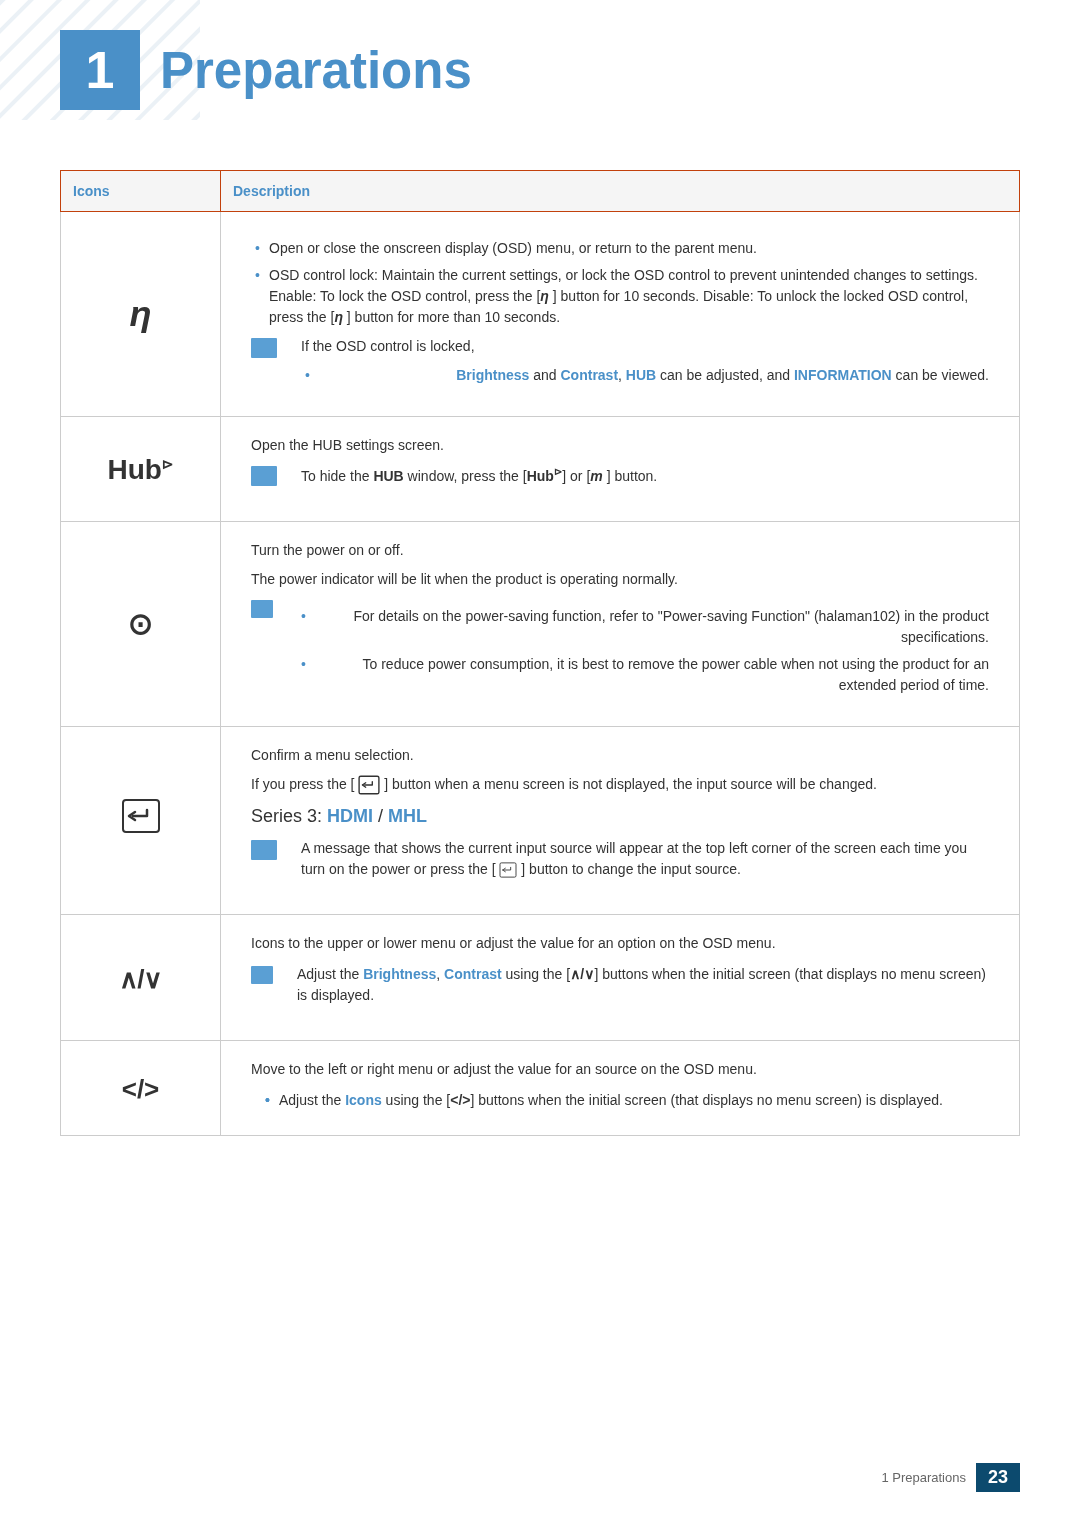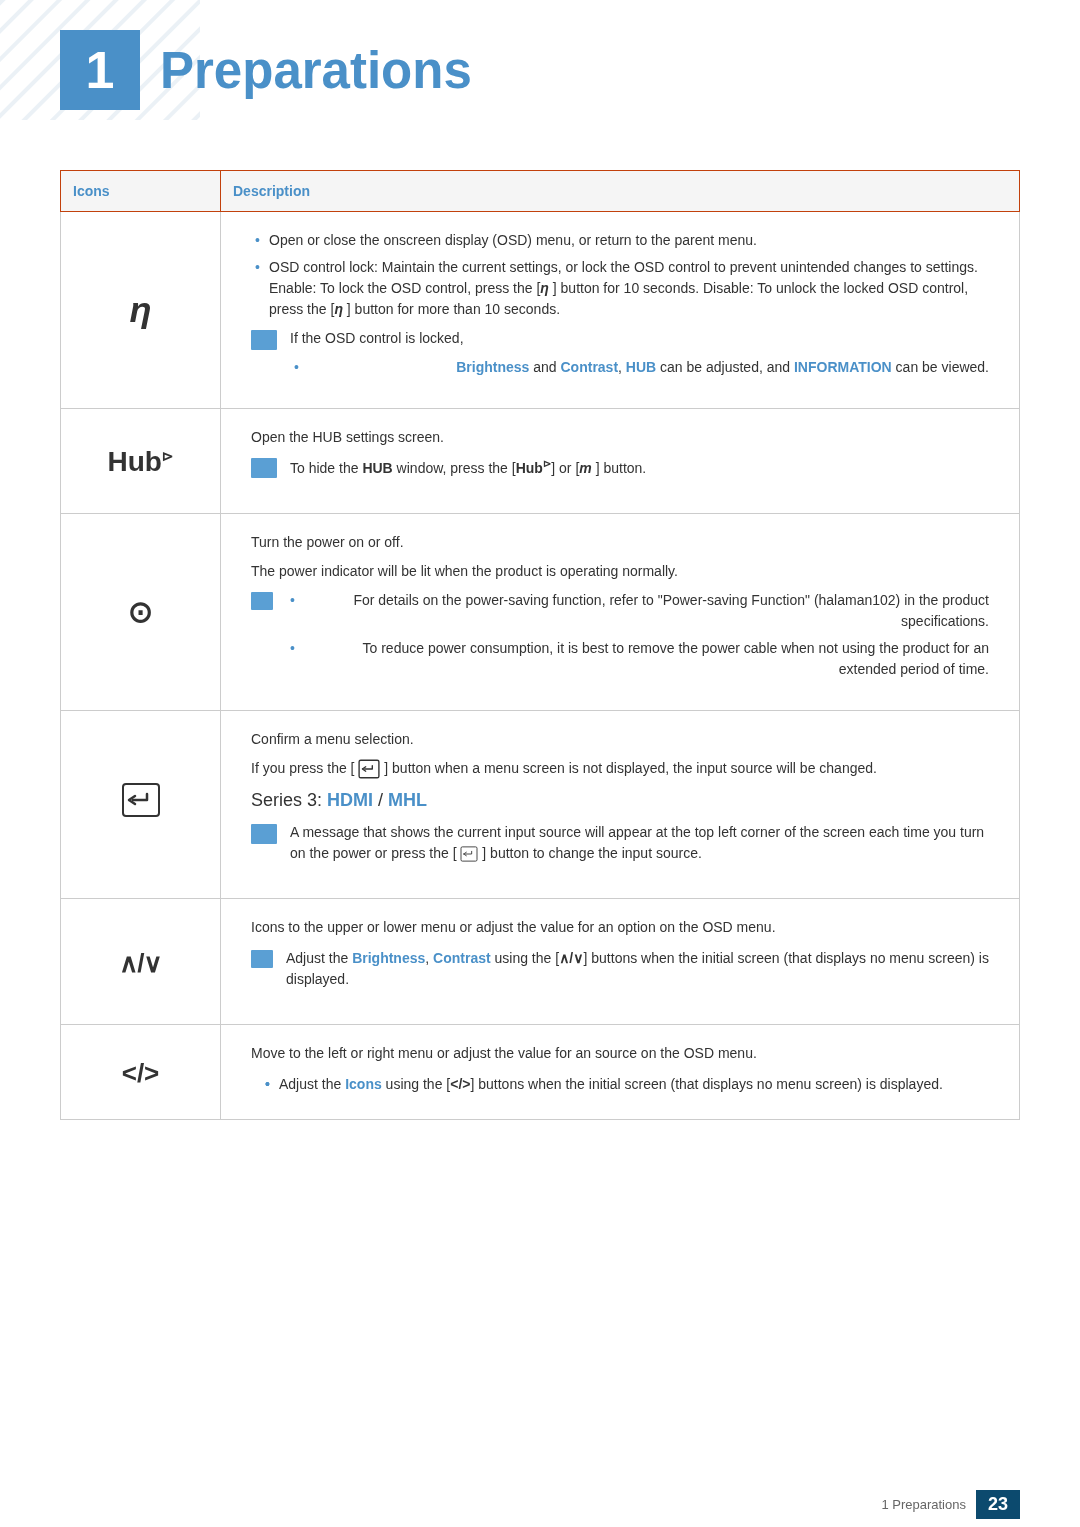--- a/index.html
+++ b/index.html
@@ -93,20 +93,21 @@
     }
     .icons-table td.desc-cell {
       padding: 18px 30px;
       vertical-align: top;
     }
 
     
     .desc-cell ul {
       list-style: none;
       padding: 0;
+      margin-top: 8px;
     }
     .desc-cell ul li {
       position: relative;
       padding-left: 18px;
       margin-bottom: 6px;
       line-height: 1.5;
     }
     .desc-cell ul li::before {
       content: "•";
       position: absolute;
@@ -114,38 +115,38 @@
       color: #4a90c8;
     }
     .desc-cell p {
       margin-bottom: 8px;
       line-height: 1.5;
     }
     .desc-cell .note-block {
       display: flex;
       align-items: flex-start;
       margin: 8px 0;
-      gap: 13px;
+      gap: 24px;
     }
     .note-content { flex: 1; }
     .note-content ul li { margin-bottom: 4px; text-align: right; }
 
     .bold-blue { color: #4a90c8; font-weight: bold; }
     .bold-black { font-weight: bold; }
 
     
     .series-label {
       font-size: 18px;
       margin-bottom: 6px;
     }
 
     
     .footer {
       position: absolute;
-      bottom: 8px;
+      bottom: 35px;
       right: 60px;
       display: flex;
       align-items: center;
       gap: 10px;
       font-size: 13px;
       color: #666;
     }
     .footer-page {
       background: #0c4a6e;
       color: white;

